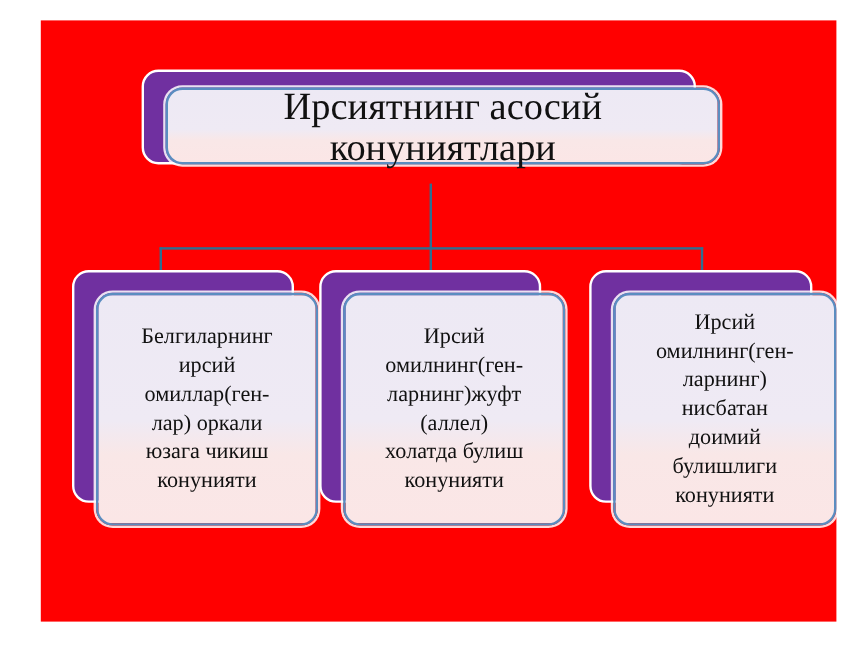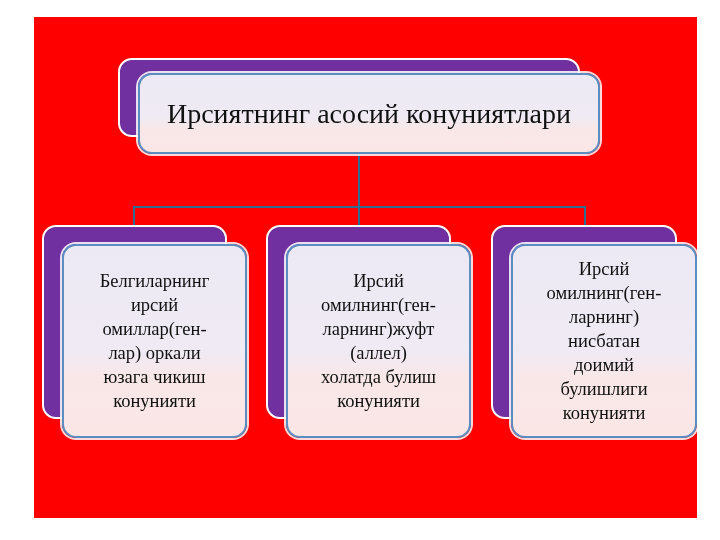--- a/index.html
+++ b/index.html
@@ -98,22 +98,22 @@
     width: 100%;
     padding: 0 6px;
     box-sizing: border-box;
     white-space: pre-line;
   }
 
   
   #node-root { left: 118px; top: 58px; width: 482px; height: 96px; }
   #node-root .node-back { width: 462px; height: 79px; }
   #node-root .node-card {
-    left: 20px; top: 15px; width: 462px; height: 81px;
-    font-size: 28px;
+    left: 20px; top: 15px; width: 462px; height: 64px;
+    font-size: 32px;
     line-height: 34px;
   }
 
   
   .node-child .node-back { width: 185px; height: 194px; }
   .node-child .node-card {
     left: 20px; top: 19px; width: 185px; height: 194px;
     font-size: 18.5px;
     line-height: 24px;
   }
@@ -136,21 +136,21 @@
     <div class="connector" id="conn-drop-mid" style="left:324px; top:189px; width:2px; height:22px;"></div>
     <div class="connector" id="conn-drop-right" style="left:550px; top:189px; width:2px; height:22px;"></div>
 
     <div class="node" id="node-root" style="left:84px; top:41px;">
       <div class="node-back"></div>
       <div class="node-card">
         <span class="node-text">Ирсиятнинг асосий конуниятлари</span>
       </div>
     </div>
 
-    <div class="node node-child" id="node-child-1" style="left:8px; top:208px;">
+    <div class="node node-child" id="node-child-1" style="left:26px; top:208px;">
       <div class="node-back"></div>
       <div class="node-card">
         <span class="node-text">Белгиларнинг
 ирсий
 омиллар(ген-
 лар) оркали
 юзага  чикиш
 конунияти</span>
       </div>
     </div>

